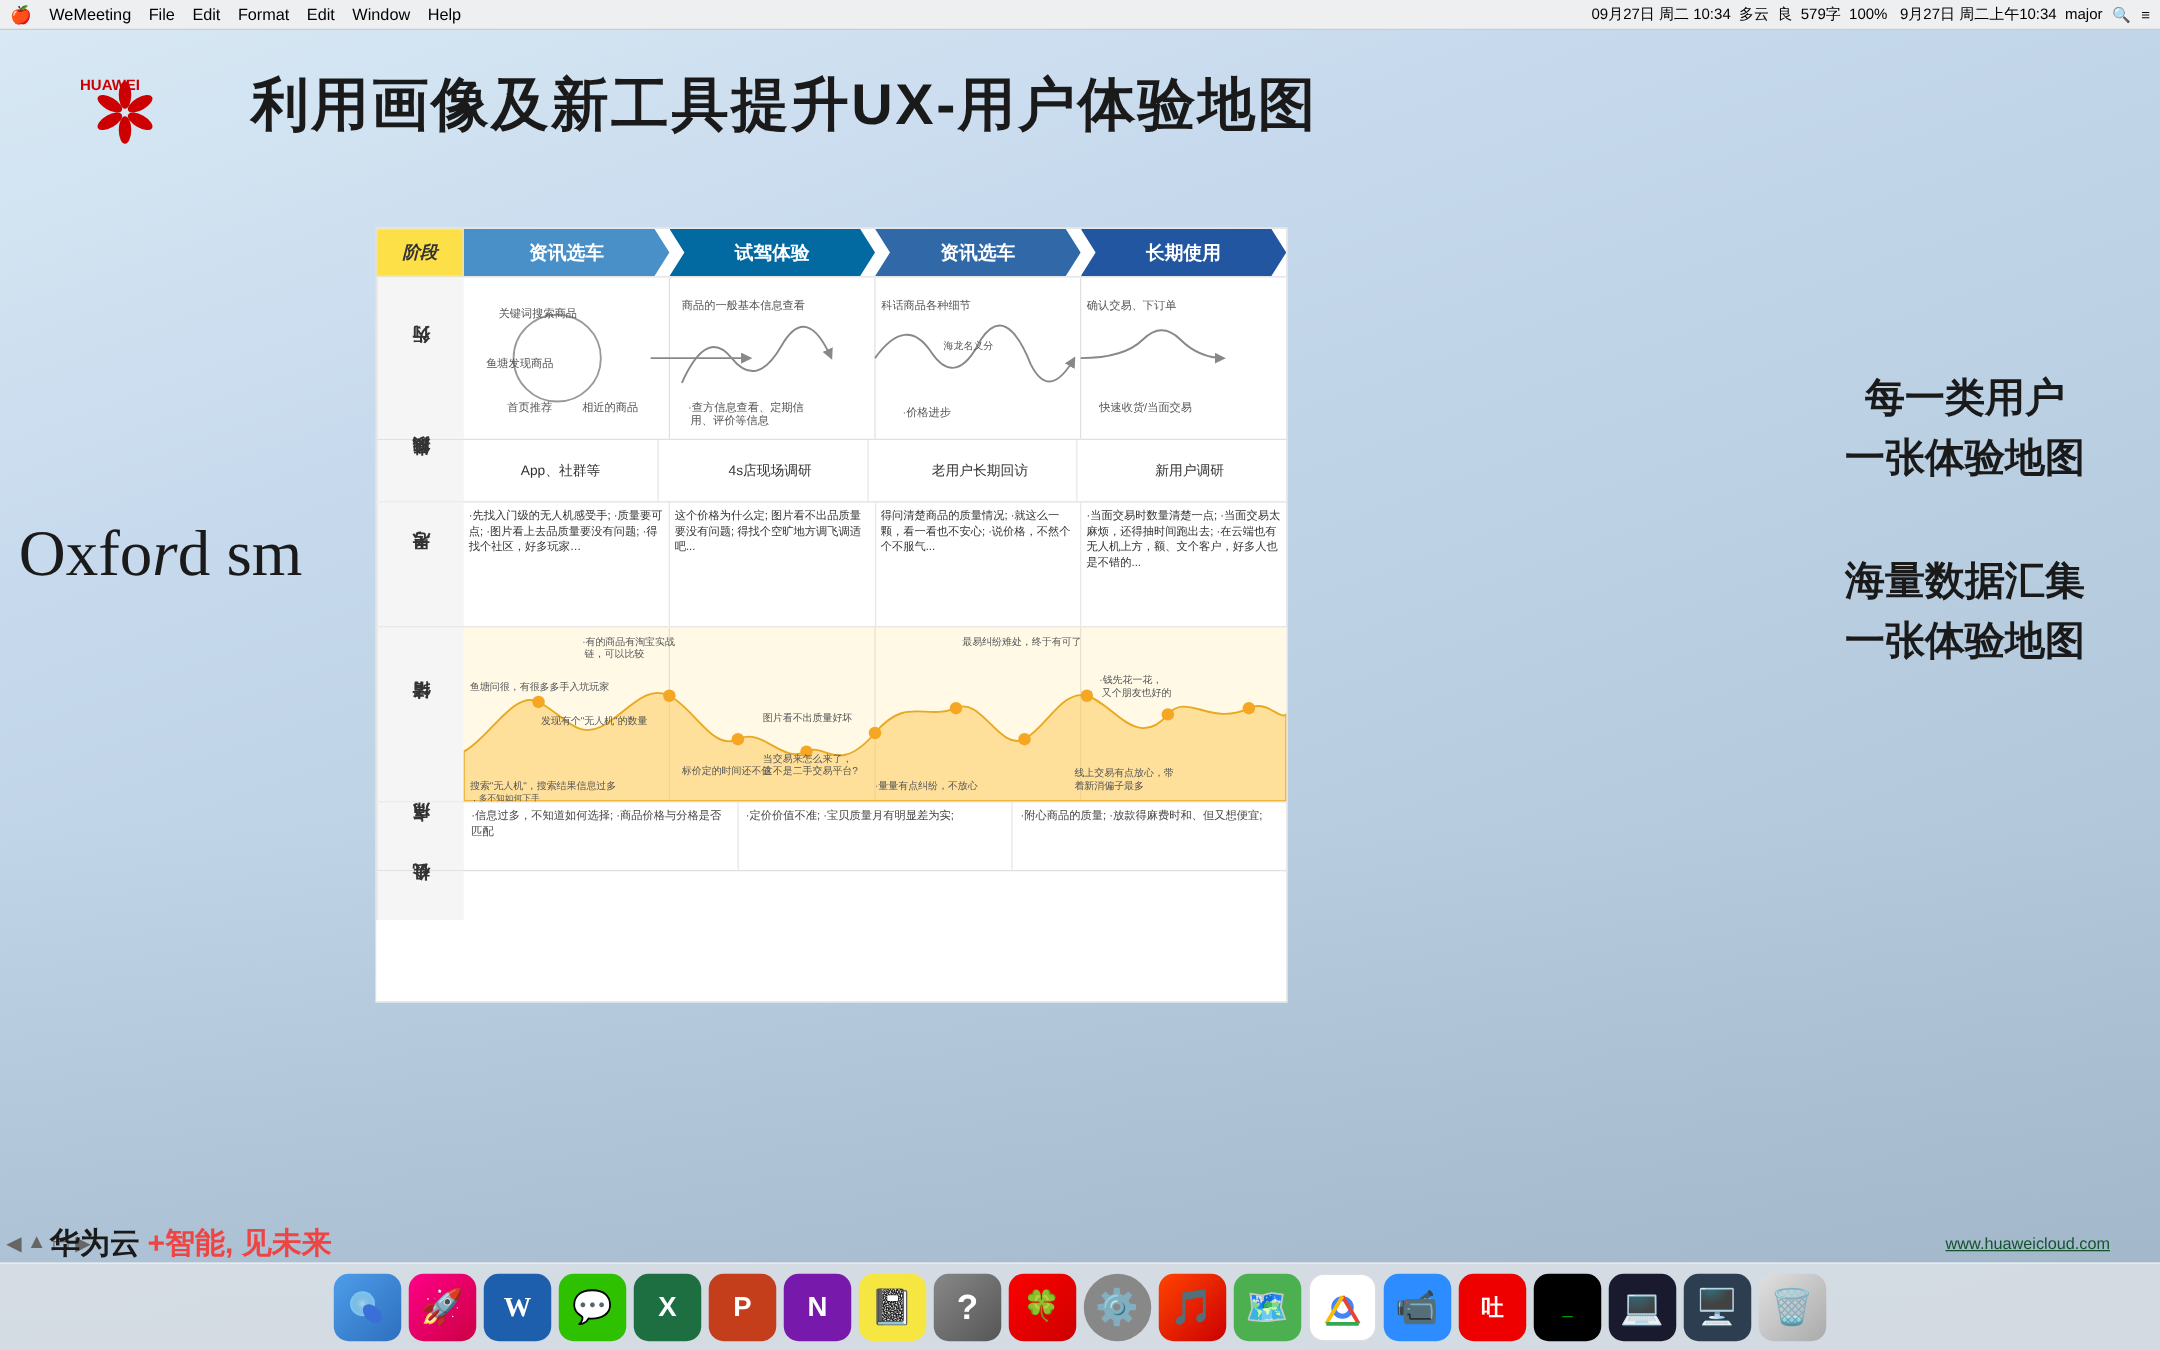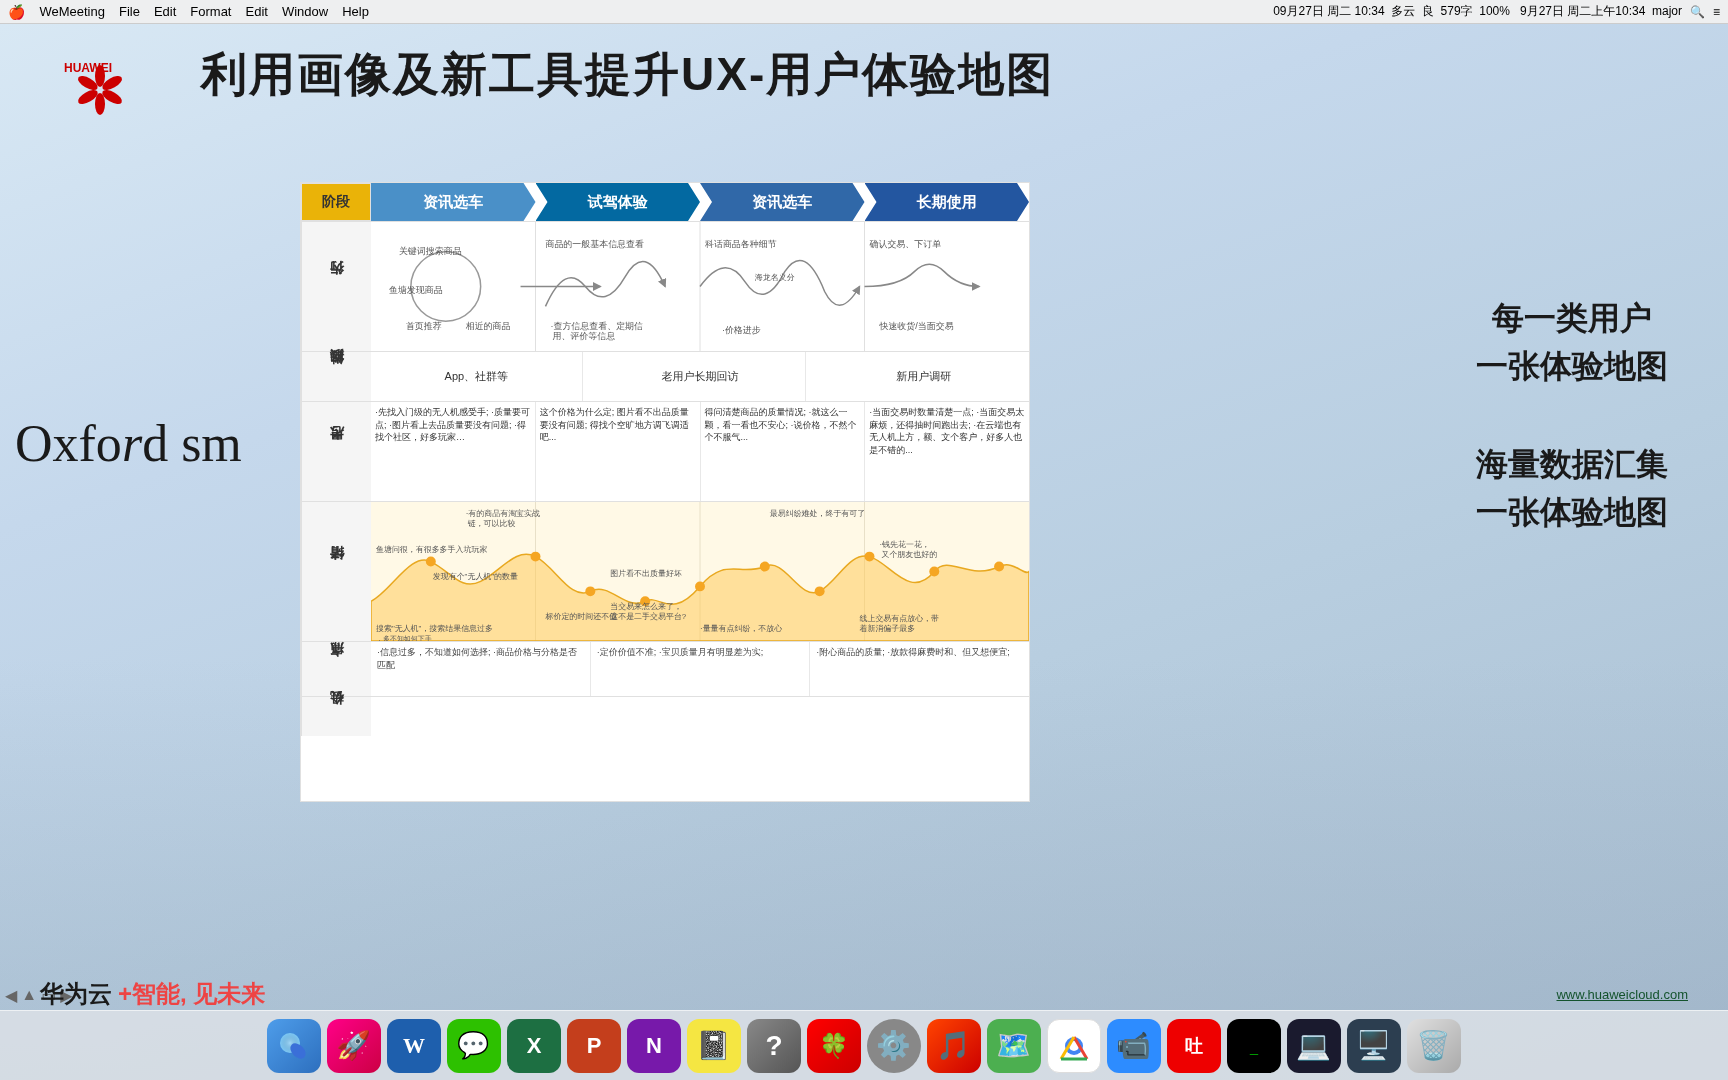--- a/index.html
+++ b/index.html
@@ -54,20 +54,21 @@
       top: 24px;
       left: 0;
       width: 100%;
       height: 1056px;
       z-index: 1;
     }
 
     
     .header {
       display: flex;
+      align-items: center;
       padding: 20px 42px 10px 60px;
       gap: 20px;
     }
     .huawei-logo {
       width: 80px;
       height: 80px;
       flex-shrink: 0;
     }
     .page-title {
       font-size: 46px;
@@ -117,29 +118,30 @@
     }
 
     
     .stage-row {
       display: flex;
       align-items: stretch;
       height: 38px;
     }
     .stage-label {
       width: 70px;
-      background: #eab308;
+      background: #fde047;
       border: 1px solid #e0e0e0;
       display: flex;
       align-items: center;
       justify-content: center;
       font-size: 14px;
       font-weight: 600;
       color: #333;
       flex-shrink: 0;
+      font-style: italic;
     }
     .stage-phases {
       display: flex;
       flex: 1;
       gap: 0;
     }
     .phase-item {
       flex: 1;
       display: flex;
       align-items: center;
@@ -439,20 +441,21 @@
           </defs>
         </svg>
       </div>
     </div>
 
     <div class="section-row jiechu-row">
       <div class="section-label">接触点</div>
       <div class="section-content" style="padding:0;">
         <div class="jiechu-content" style="height:100%;">
           <div class="jiechu-cell">App、社群等</div>
+          <div class="jiechu-cell">4s店现场调研</div>
           <div class="jiechu-cell">老用户长期回访</div>
           <div class="jiechu-cell">新用户调研</div>
         </div>
       </div>
     </div>
 
     <div class="section-row sikao-row">
       <div class="section-label">思考</div>
       <div class="section-content" style="padding:0;">
         <div class="sikao-content" style="height:100%;">

